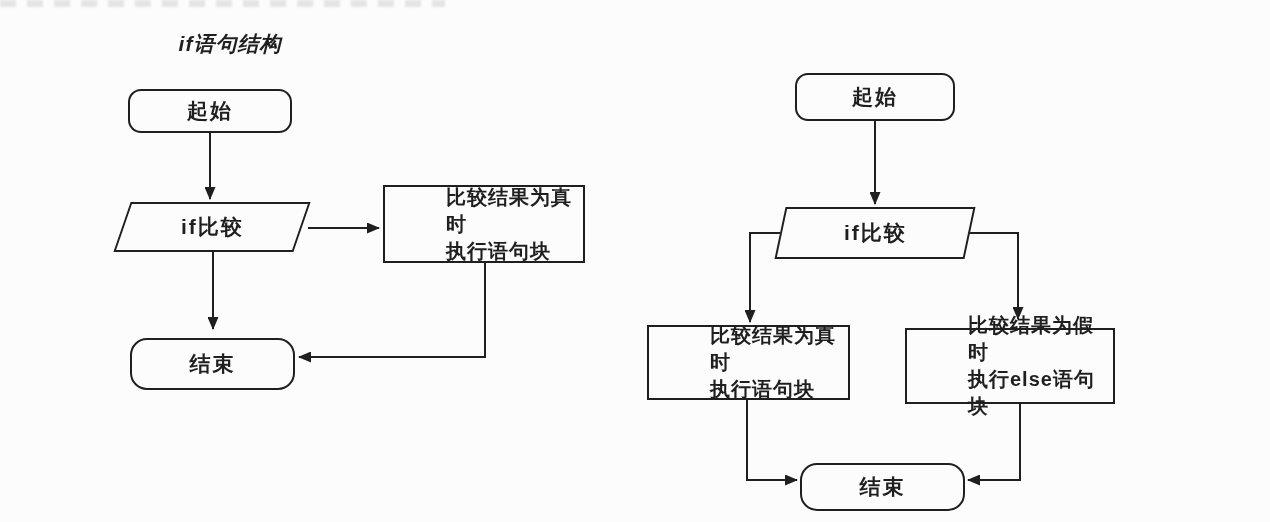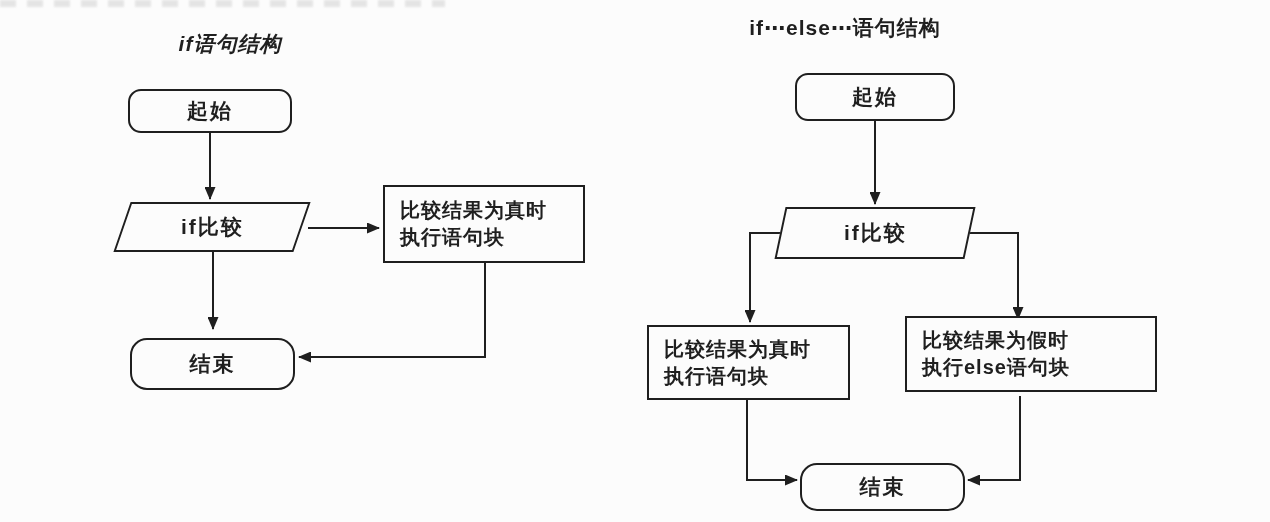--- a/index.html
+++ b/index.html
@@ -38,21 +38,21 @@
   }
   .pill{border-radius:13px;}
   .pill-lg{border-radius:17px;margin-top:6px;}
   .para{transform:skewX(var(--skew));}
   .para .lbl{transform:skewX(var(--unskew));display:block;}
   .box{
     justify-content:flex-start;
     padding-left:15px;padding-right:6px;
     font-size:20px;letter-spacing:1px;
   }
-  .multiline span{display:block;line-height:27px;}
+  .multiline span{display:block;line-height:27px;margin-left:46px;}
 </style>
 </head>
 <body>
 
 <div class="canvas">
 
   <div class="scan-artifact"></div>
 
   <svg class="connectors" width="1270" height="522" viewBox="0 0 1270 522" aria-hidden="true">
     <defs>
@@ -87,38 +87,37 @@
     <div class="multiline">
       <span>比较结果为真时</span>
       <span>执行语句块</span>
     </div>
   </div>
 
   <div class="node pill-lg" style="left:130px;top:332px;width:165px;height:52px;">
     <span class="lbl">结束</span>
   </div>
 
-  <div class="diagram-title" style="left:720px;top:14px;width:250px;">if⋯else⋯语句结构</div>
 
   <div class="node pill" style="left:795px;top:73px;width:160px;height:48px;">
     <span class="lbl">起始</span>
   </div>
 
   <div class="node para" style="left:780px;top:207px;width:190px;height:52px;--skew:-12deg;--unskew:12deg;">
     <span class="lbl">if比较</span>
   </div>
 
   <div class="node box" style="left:647px;top:325px;width:203px;height:75px;">
     <div class="multiline">
       <span>比较结果为真时</span>
       <span>执行语句块</span>
     </div>
   </div>
 
-  <div class="node box" style="left:905px;top:316px;width:252px;height:76px;">
+  <div class="node box" style="left:905px;top:328px;width:210px;height:76px;">
     <div class="multiline">
       <span>比较结果为假时</span>
       <span>执行else语句块</span>
     </div>
   </div>
 
   <div class="node pill-lg" style="left:800px;top:457px;width:165px;height:48px;">
     <span class="lbl">结束</span>
   </div>
 

